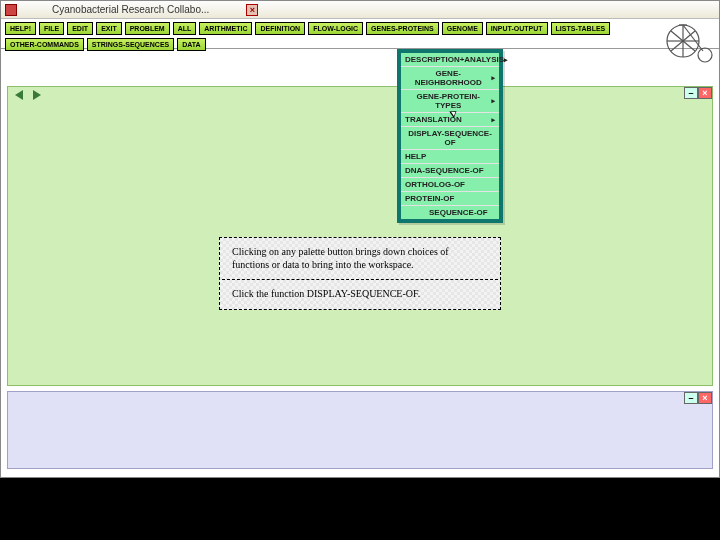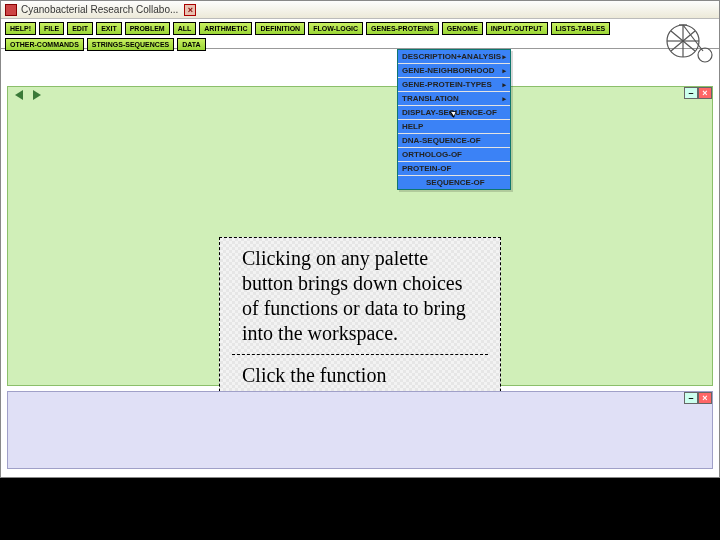--- a/index.html
+++ b/index.html
@@ -20,20 +20,21 @@
   }
   .titlebar {
     height: 18px;
     background: linear-gradient(#fdfdfd,#ece9d8);
     border-bottom: 1px solid #bbb;
     display: flex;
     align-items: center;
     padding: 0 4px;
     font-size: 10px;
     color: #333;
+    gap: 31px;
   }
   .titlebar .favicon {
     width: 12px; height: 12px; background:#c44; border:1px solid #800; margin-right:4px;
   }
   .titlebar .tab-close {
     width:12px;height:12px;border:1px solid #a00;background:#e8c0b0;color:#800;
     font-size:9px;line-height:10px;text-align:center;margin-left:6px;font-weight:bold;
   }
   .menubar {
     height: 30px;
@@ -79,23 +80,23 @@
   .arrow-right{border-left:8px solid #3a7a38;}
   .ws-winbtns {
     position:absolute; top:0; right:0; display:flex;
   }
   .winbtn { width:14px;height:12px;border:1px solid #666;font-size:9px;line-height:10px;text-align:center;font-weight:bold;}
   .winbtn.min{background:#cfe;}
   .winbtn.close{background:#f66;color:#fff;}
   .dropdown {
     position:absolute;
     left:396px; top:48px;
-    width:114px;
-    background:#3b82f6;
-    border:1px solid #0f766e;
+    width:106px;
+    background:#86efac;
+    border:4px solid #0f766e;
     box-shadow:2px 2px 0 rgba(0,0,0,.15);
     z-index:10;
   }
   .dd-item {
     font-size:8px;
     font-weight:bold;
     color:#222;
     padding:2px 4px;
     border-bottom:1px solid #e3e3e3;
     display:flex;
@@ -105,23 +106,23 @@
     text-align:center;
   }
   .dd-item:last-child{border-bottom:none;margin-left:24px;}
   .submk{font-size:7px;}
   .callout {
     position:absolute;
     left:218px; top:236px;
     width:282px;
     border:1px dashed #000;
     background:repeating-conic-gradient(#e6e6e6 0 25%,#f3f3f3 0 50%) 0 0/6px 6px;
-    padding:8px 22px;
+    padding:8px 12px;
     font-family:"Times New Roman",serif;
-    font-size:20px;
+    font-size:10px;
     color:#000;
     line-height:1.25;
   }
   .callout hr{border:none;border-top:1px dashed #000;margin:8px -10px;}
   .cursor-arrow {
     position:absolute;
     left:450px; top:108px;
     width:0;height:0;
     border-left:6px solid #000;
     border-top:4px solid transparent;

